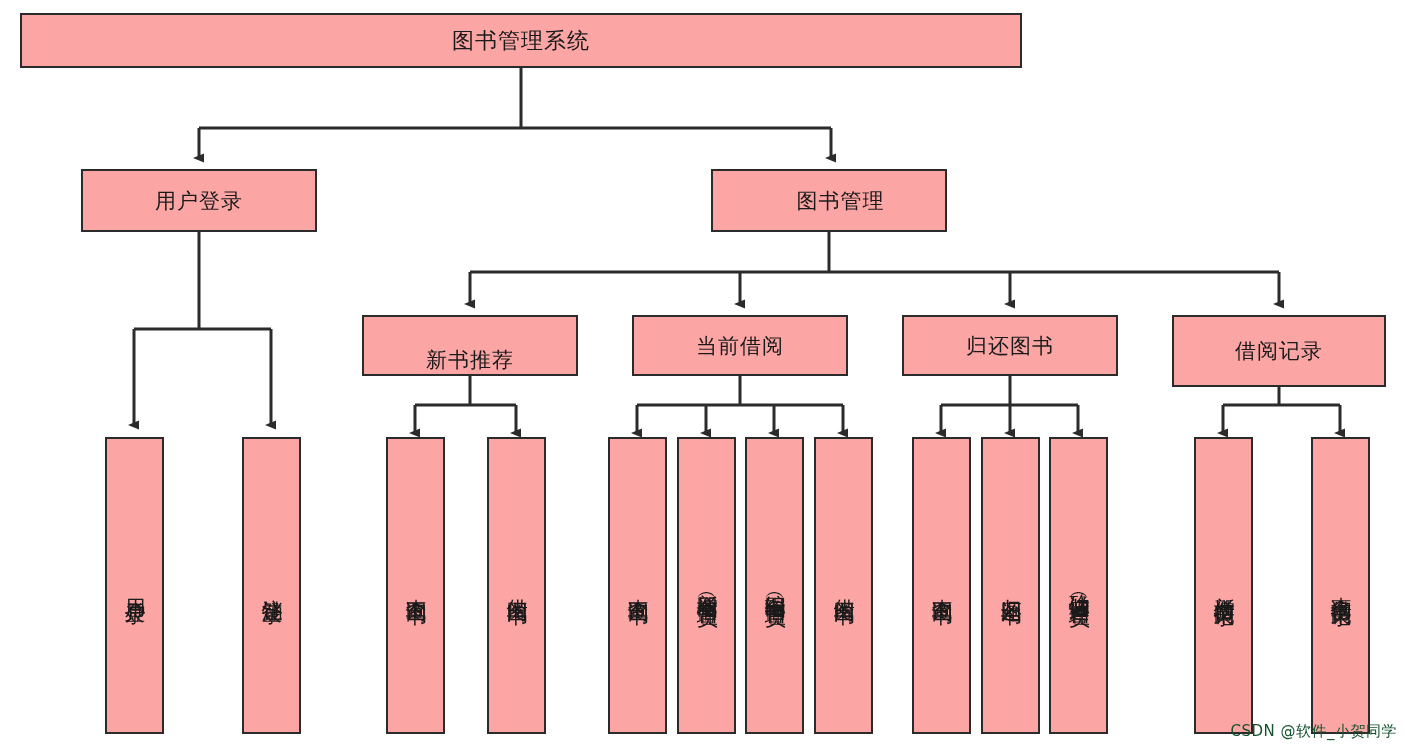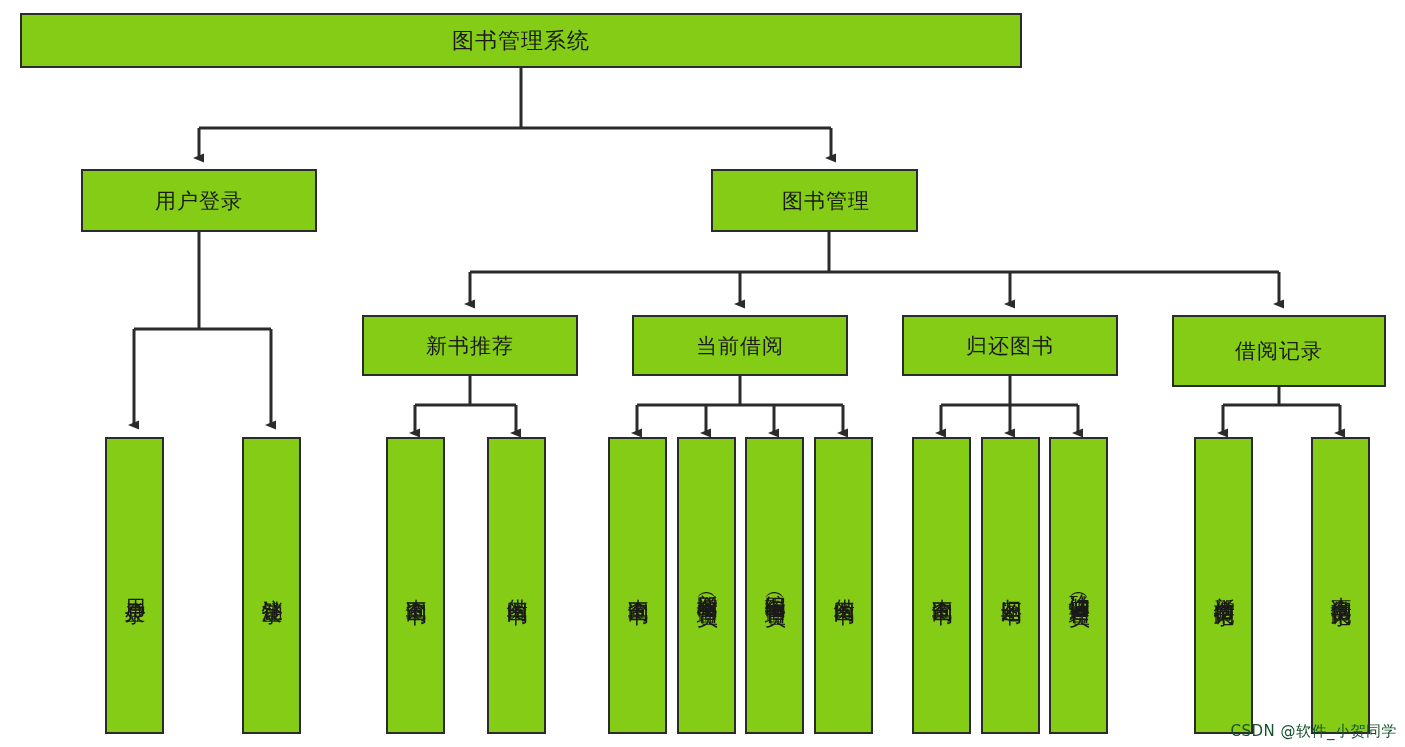--- a/index.html
+++ b/index.html
@@ -22,21 +22,21 @@
     left: 0;
     top: 0;
     width: 1405px;
     height: 747px;
     pointer-events: none;
   }
   .node {
     position: absolute;
     box-sizing: border-box;
     border: 2px solid #2b2b2b;
-    background: #84cc16;
+    background: #fca5a5;
     display: flex;
     align-items: center;
     justify-content: center;
     color: #1a1a1a;
   }
   .node.horiz {
     font-size: 21px;
     letter-spacing: 1px;
   }
   .node.vert {
@@ -124,25 +124,25 @@
     </g>
   </svg>
 
   <div class="node horiz root" style="left:20px; top:13px; width:1002px; height:55px;">
     <span>图书管理系统</span>
   </div>
 
   <div class="node horiz" style="left:81px; top:169px; width:236px; height:63px;">
     <span>用户登录</span>
   </div>
-  <div class="node horiz" style="left:711px; top:169px; width:207px; height:63px;padding-left:23px;">
+  <div class="node horiz" style="left:711px; top:169px; width:236px; height:63px;padding-left:23px;">
     <span>图书管理</span>
   </div>
 
-  <div class="node horiz" style="left:362px; top:315px; width:216px; height:61px;">
+  <div class="node horiz" style="left:362px; top:315px; width:216px; height:61px;align-items:flex-end;">
     <span>新书推荐</span>
   </div>
   <div class="node horiz" style="left:632px; top:315px; width:216px; height:61px;">
     <span>当前借阅</span>
   </div>
   <div class="node horiz" style="left:902px; top:315px; width:216px; height:61px;">
     <span>归还图书</span>
   </div>
   <div class="node horiz" style="left:1172px; top:315px; width:214px; height:72px;">
     <span>借阅记录</span>

